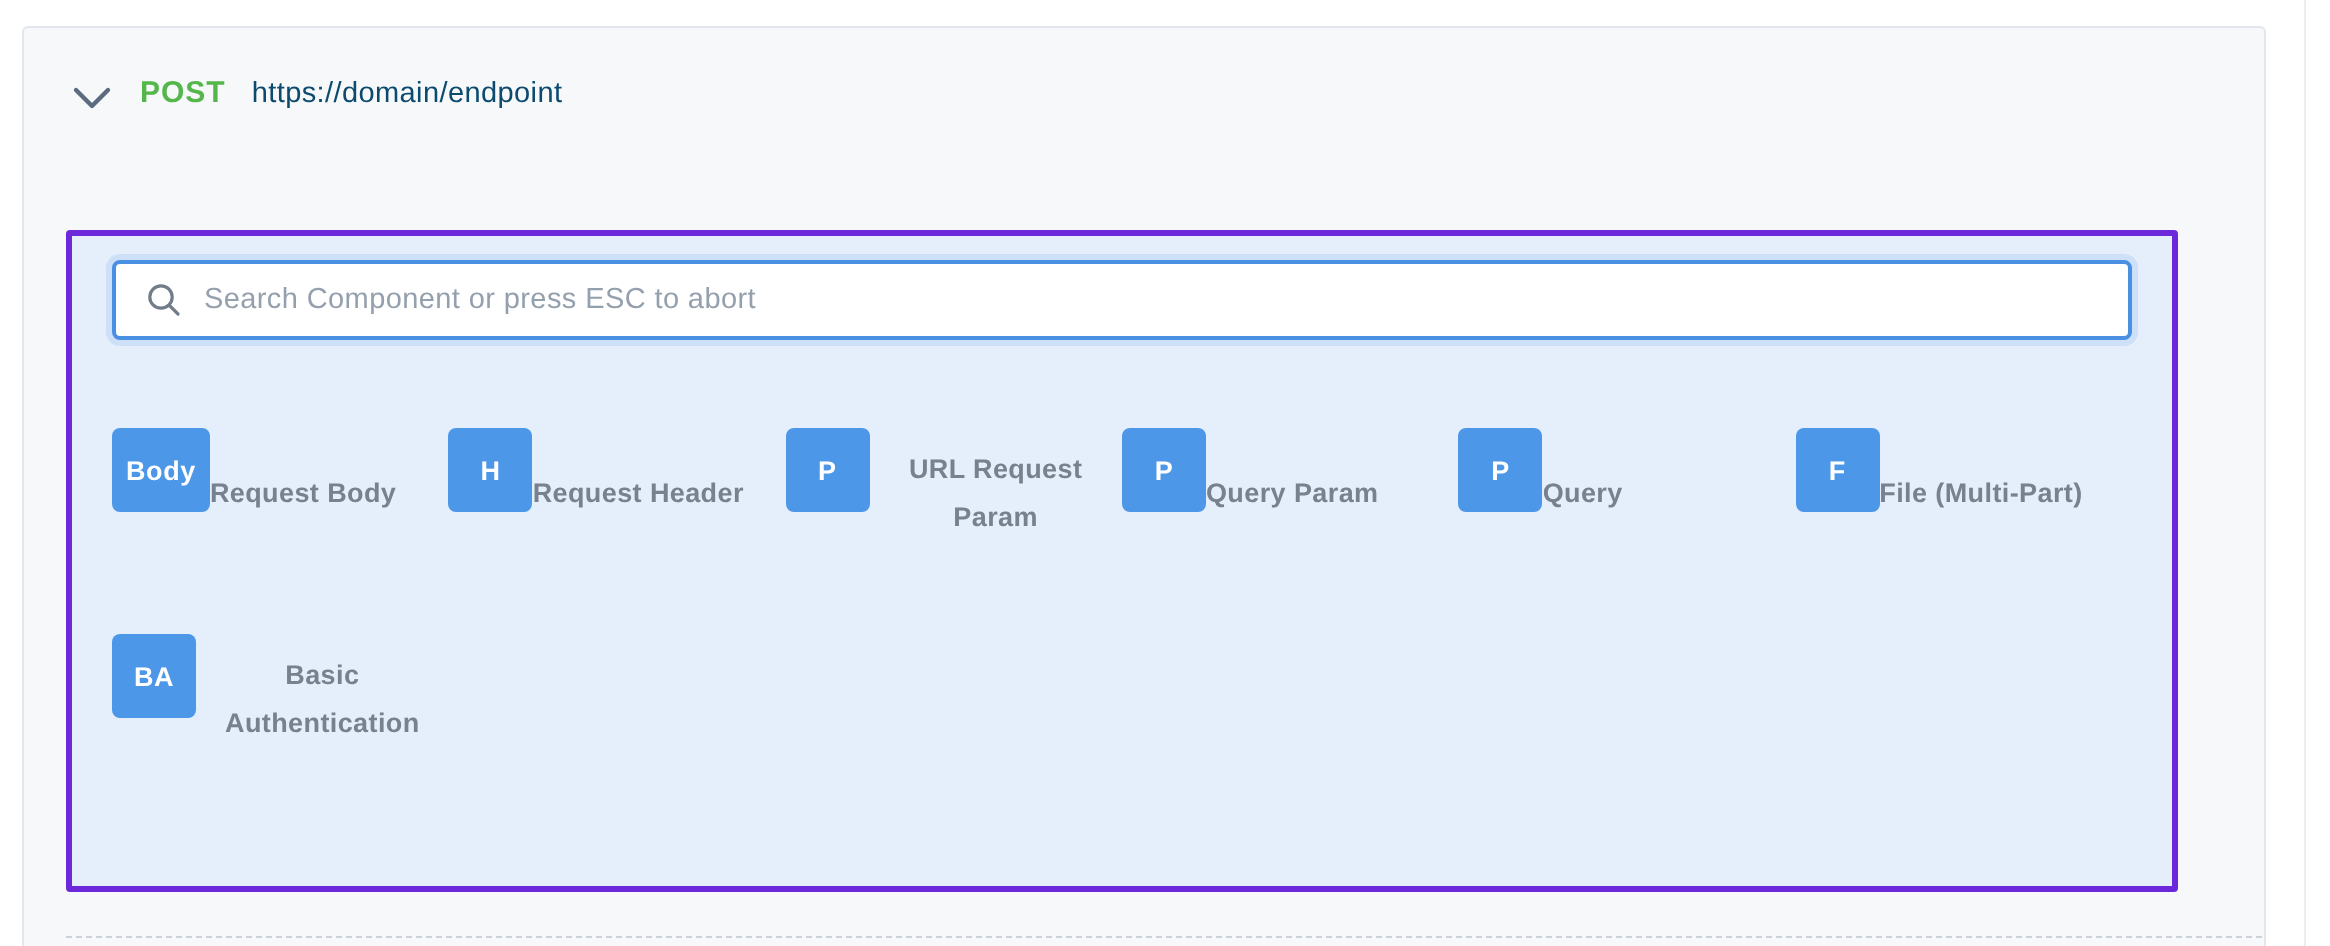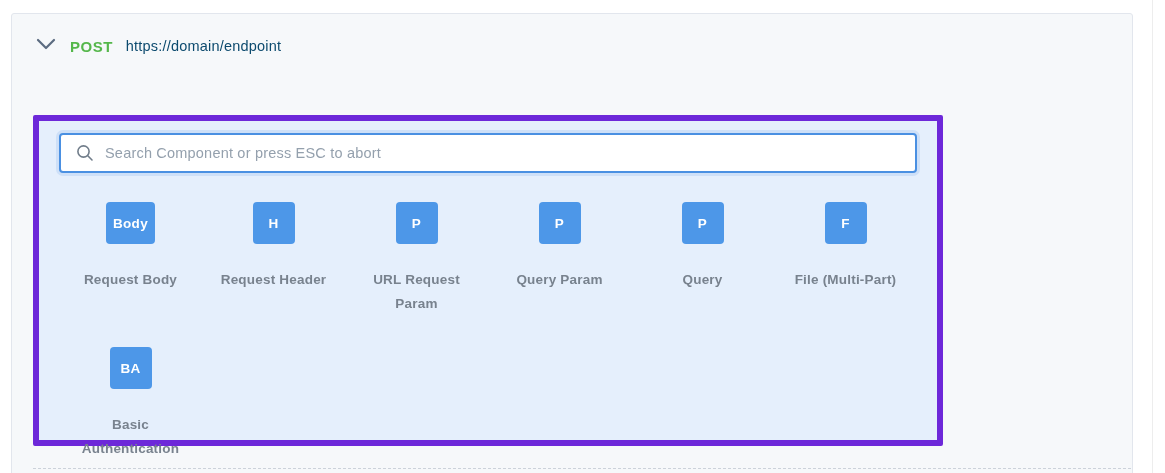--- a/index.html
+++ b/index.html
@@ -17,38 +17,38 @@
   .card {
     position: absolute;
     left: 11px; top: 13px;
     width: 1122px; height: 560px;
     background: #f6f8fa;
     border: 1px solid #e2e6ed;
     border-radius: 3px;
   }
   .card-header {
     position: absolute; left: 24px; top: 24px;
-    display: flex; align-items: flex-start;
+    display: flex; align-items: flex-end;
     cursor: pointer;
   }
   .chevron { display: flex; align-items: center; margin-right: 14px; }
   .method {
     color: #55b74b;
     font-weight: bold;
     font-size: 15px;
     letter-spacing: 0.5px;
     margin-right: 13px;
   }
   .url { color: #0c4a6e; font-size: 14.5px; letter-spacing: 0.2px; }
   .picker {
     position: absolute;
     left: 21px; top: 101px;
-    width: 910px; height: 331px;
+    width: 1056px; height: 331px;
     background: #e5effc;
-    border: 6px solid #6d28d9;
+    border: 3px solid #6d28d9;
     border-radius: 2px;
     padding: 12px 20px 0 20px;
   }
   .search-wrap { position: relative; width: 100%; }
   .search-wrap .search-icon {
     position: absolute; left: 17px; top: 50%;
     transform: translateY(-50%);
     display: flex; align-items: center;
     pointer-events: none;
   }
@@ -67,21 +67,21 @@
     outline: none;
   }
   .search-input::placeholder { color: #94a0ad; opacity: 1; }
   .grid {
     margin-top: 29px;
     display: grid;
     grid-template-columns: repeat(6, 1fr);
     row-gap: 31px;
   }
   .item {
-    display: flex; flex-direction: column; align-items: center;
+    display: flex; align-items: center;
     cursor: pointer;
   }
   .badge {
     min-width: 42px; height: 42px;
     padding: 0 7px;
     background: #4d97e8;
     border-radius: 4px;
     color: #ffffff;
     font-weight: bold;
     font-size: 13.5px;

